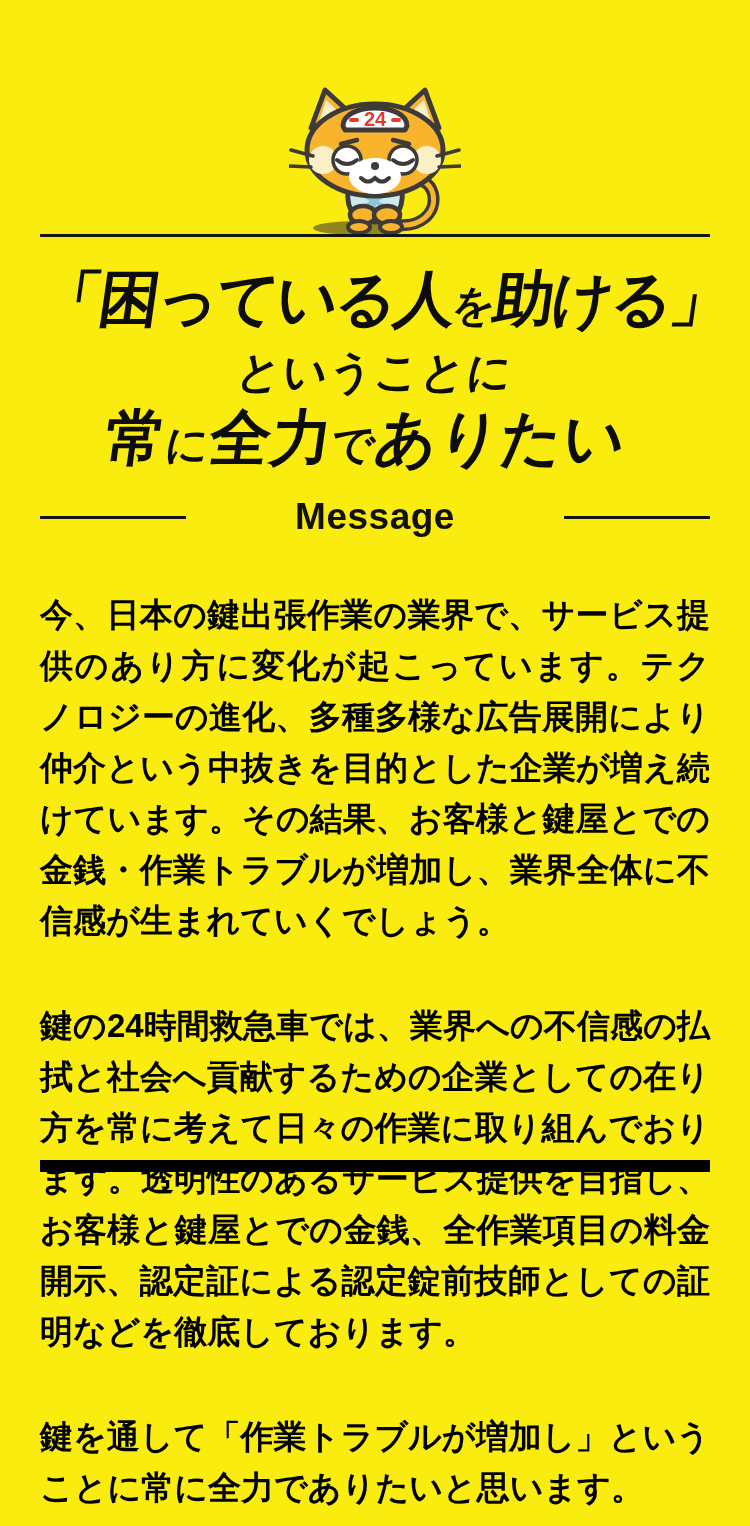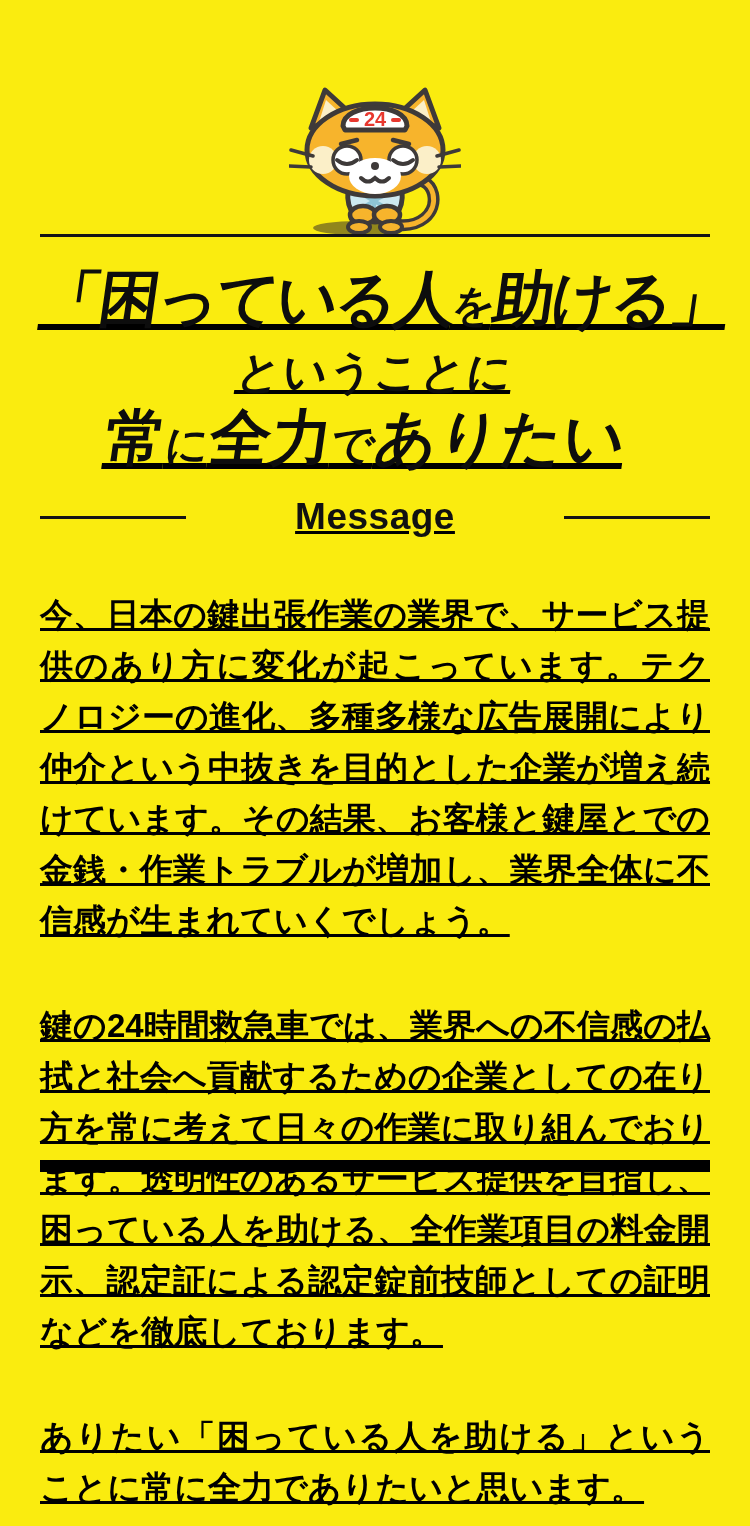--- a/index.html
+++ b/index.html
@@ -8,21 +8,20 @@
     height: 1526px;
     position: relative;
     background: #FAEC0F;
     overflow: hidden;
     font-family: "Liberation Sans", "DejaVu Sans", sans-serif;
   }
   .page {
     width: 750px;
     height: 1172px;
     position: relative;
-    text-decoration: underline;
   }
   
   .mascot-wrap {
     padding-top: 84px;
     display: flex;
     justify-content: center;
     height: 150px;
     box-sizing: content-box;
   }
   
@@ -146,19 +145,19 @@
   </h1>
 
   <div class="message-row">
     <div class="message-rule"></div>
     <div class="message-label">Message</div>
     <div class="message-rule"></div>
   </div>
 
   <div class="body-copy">
     <p>今、日本の鍵出張作業の業界で、サービス提供のあり方に変化が起こっています。テクノロジーの進化、多種多様な広告展開により仲介という中抜きを目的とした企業が増え続けています。その結果、お客様と鍵屋とでの金銭・作業トラブルが増加し、業界全体に不信感が生まれていくでしょう。</p>
-    <p>鍵の24時間救急車では、業界への不信感の払拭と社会へ貢献するための企業としての在り方を常に考えて日々の作業に取り組んでおります。透明性のあるサービス提供を目指し、困っている人を助ける、全作業項目の料金開示、認定証による認定錠前技師としての証明などを徹底しております。</p>
-    <p>ありたい「困っている人を助ける」ということに常に全力でありたいと思います。</p>
+    <p>鍵の24時間救急車では、業界への不信感の払拭と社会へ貢献するための企業としての在り方を常に考えて日々の作業に取り組んでおります。透明性のあるサービス提供を目指し、お客様と鍵屋とでの金銭、全作業項目の料金開示、認定証による認定錠前技師としての証明などを徹底しております。</p>
+    <p>鍵を通して「作業トラブルが増加し」ということに常に全力でありたいと思います。</p>
   </div>
 
   <div class="bottom-bar"></div>
 
 </div>
 
 </body></html>

